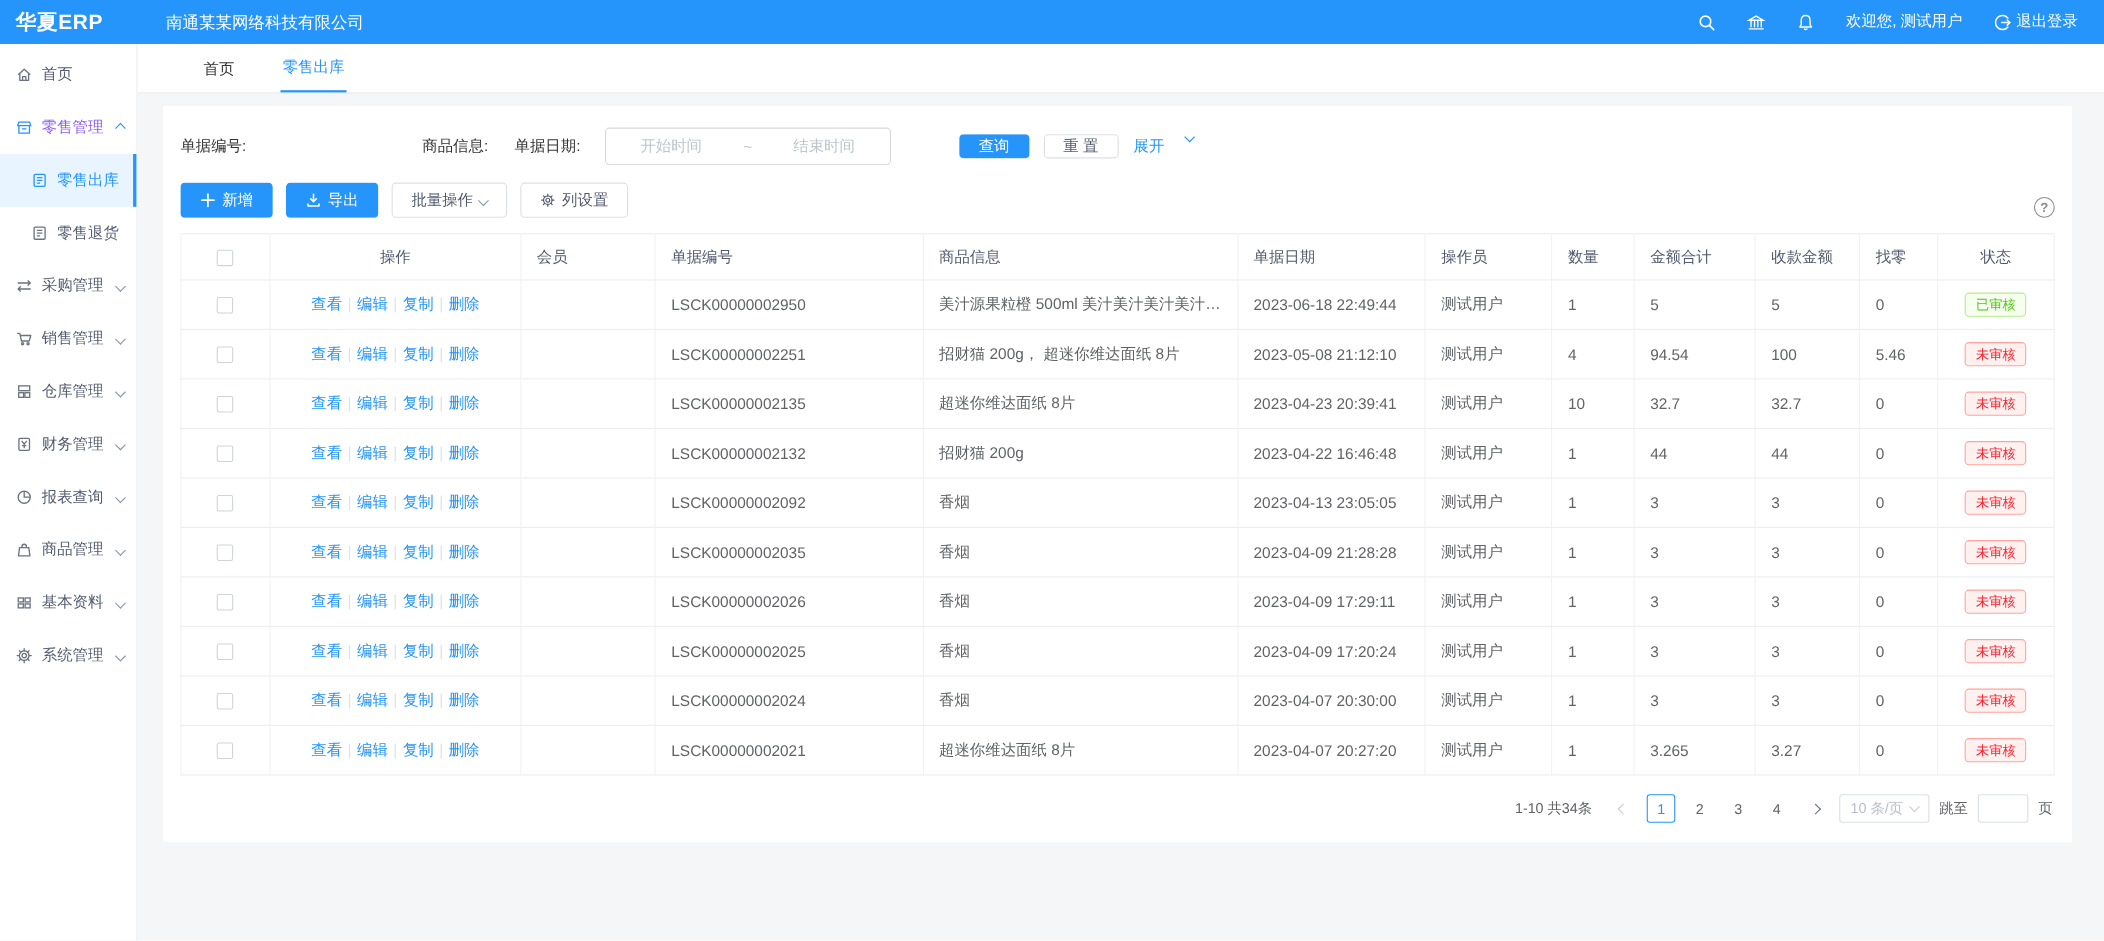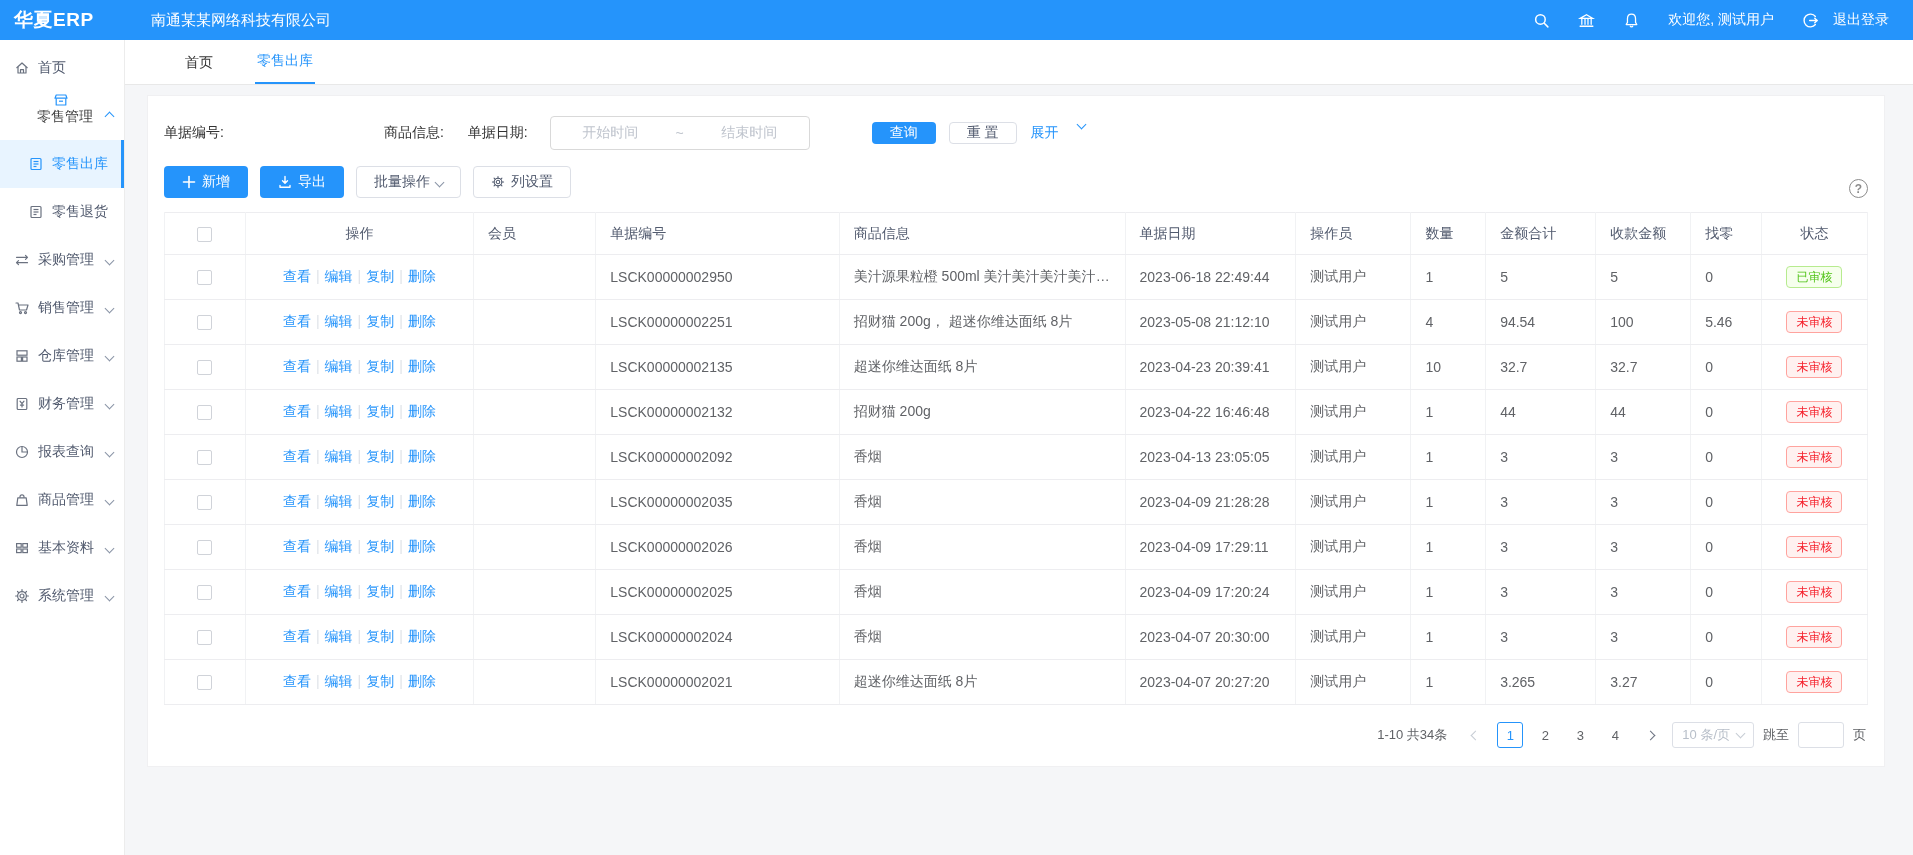--- a/index.html
+++ b/index.html
@@ -7,35 +7,35 @@
   body { font-family:"Liberation Sans","DejaVu Sans",sans-serif; background:#f5f6f8; font-size:14px; color:#333; }
 
   
   .topbar { height:40px; background:#2594fb; display:flex; align-items:center; color:#fff; }
   .logo { width:125px; padding-left:14px; font-size:19px; font-weight:bold; letter-spacing:.5px; cursor:pointer; }
   .company { font-size:15px; margin-left:26px; }
   .top-right { margin-left:auto; display:flex; align-items:flex-end; gap:28px; padding-right:24px; font-size:14px; }
   .ticon { width:17px; height:17px; display:inline-flex; cursor:pointer; }
   .ticon svg { width:100%; height:100%; }
   .welcome { cursor:pointer; }
-  .logout { display:flex; align-items:center; gap:14px; cursor:pointer; }
+  .logout { display:flex; align-items:center; gap:4px; cursor:pointer; }
 
   
   .bodywrap { display:flex; height:815px; }
   .sidebar { width:125px; background:#fff; border-right:1px solid #ececec; padding-top:4px; flex-shrink:0; }
   .main { flex:1; display:flex; flex-direction:column; overflow:hidden; }
 
   
   .side-item { height:48px; display:flex; align-items:center; padding-left:14px; padding-right:8px; color:#515a6e; cursor:pointer; position:relative; }
   .side-item .sicon { width:16px; height:16px; margin-right:8px; display:inline-flex; color:#6b7280; flex-shrink:0; }
   .side-item .sicon svg { width:100%; height:100%; }
   .side-item.child { padding-left:28px; }
   .side-item.active { background:#e8f4ff; color:#2594fb; border-right:3px solid #2594fb; }
   .side-item.active .sicon { color:#2594fb; }
-  .side-item.parent-active { color:#404040;flex-direction:column; }
+  .side-item.parent-active { color:#8b5cf6; }
   .side-item.parent-active .sicon { color:#2594fb; }
   .chev { width:7px; height:7px; border-right:1.4px solid #8a94a6; border-bottom:1.4px solid #8a94a6; display:inline-block; }
   .chev.down { transform:rotate(45deg); }
   .chev.up { transform:rotate(-135deg); }
   .side-item .chev { position:absolute; right:11px; top:21px; }
   .side-item.parent-active .chev { border-color:#2594fb; }
 
   
   .tabbar { background:#fff; height:45px; display:flex; align-items:flex-end; gap:40px; padding-left:58px; border-bottom:1px solid #e8e8e8; flex-shrink:0; }
   .tab { padding:0 2px 12px; color:#333; cursor:pointer; }

